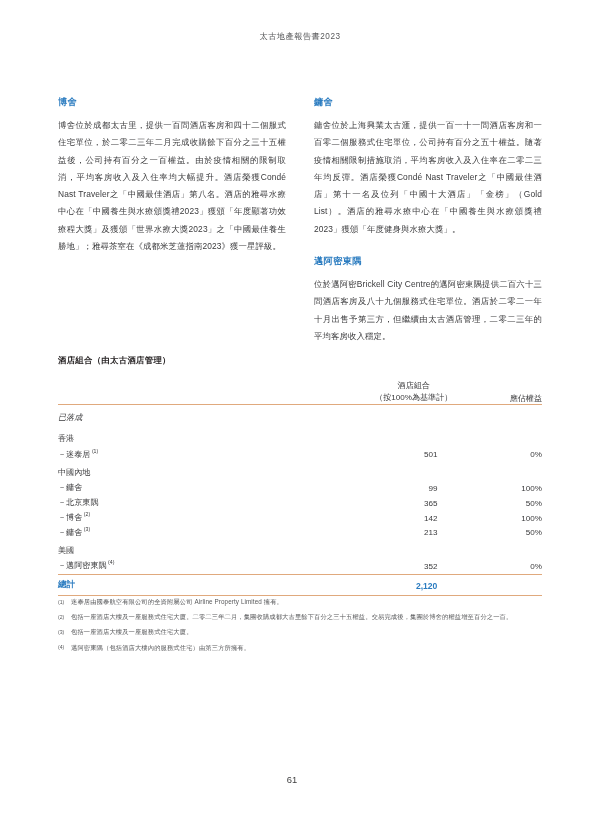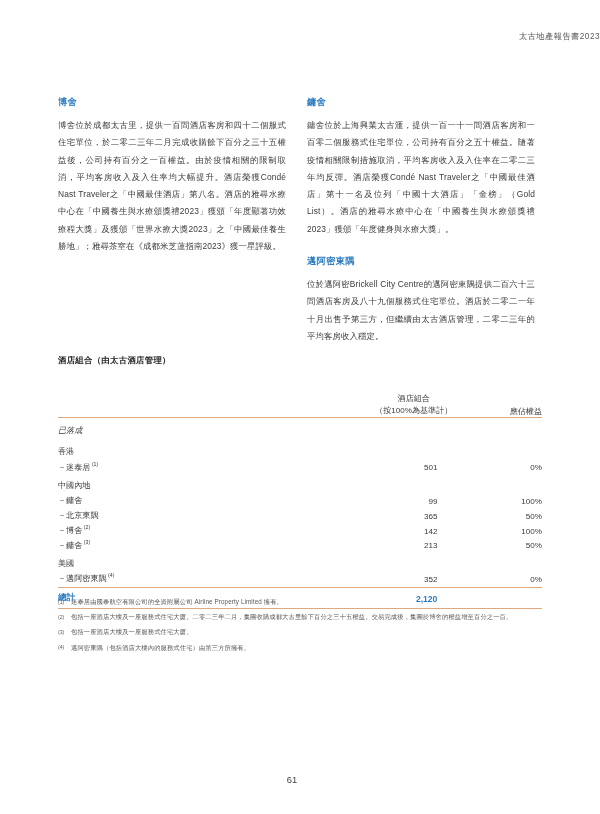--- a/index.html
+++ b/index.html
@@ -20,34 +20,34 @@
     position: absolute;
     inset: 0;
   }
 
   
   .running-header {
     position: absolute;
     top: 31px;
     left: 0;
     right: 0;
-    text-align: right;
+    text-align: center;
     font-size: 8.2px;
     letter-spacing: 0.5px;
     color: #58595b;
   }
 
   
   .columns {
     position: absolute;
     top: 96px;
     left: 58px;
     width: 484px;
     display: flex;
-    gap: 21px;
+    gap: 28px;
   }
   .col {
     width: 228px;
   }
 
   .sec-heading {
     color: #2b7cc0;
     font-weight: bold;
     font-size: 9.2px;
     letter-spacing: 0.4px;
@@ -72,21 +72,21 @@
     position: absolute;
     top: 355px;
     left: 58px;
     width: 484px;
   }
   .table-title {
     font-size: 8.4px;
     font-weight: bold;
     color: #231f20;
     letter-spacing: 0.3px;
-    margin-bottom: 27px;
+    margin-bottom: 14px;
   }
 
   table.hotels {
     width: 100%;
     border-collapse: collapse;
     font-size: 8.1px;
     color: #3a3a3c;
   }
   table.hotels th,
   table.hotels td {

